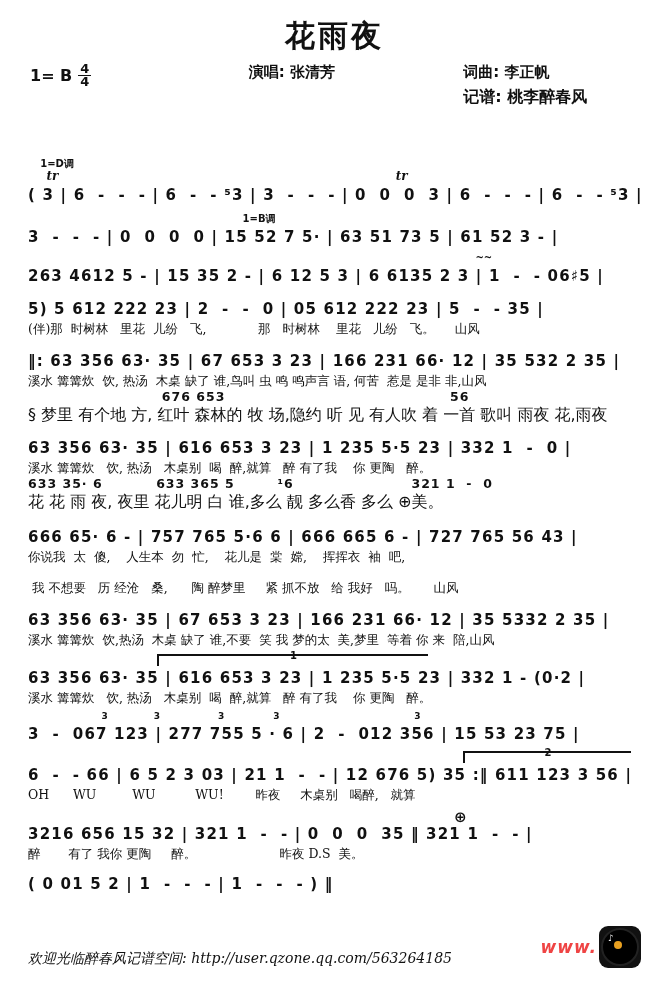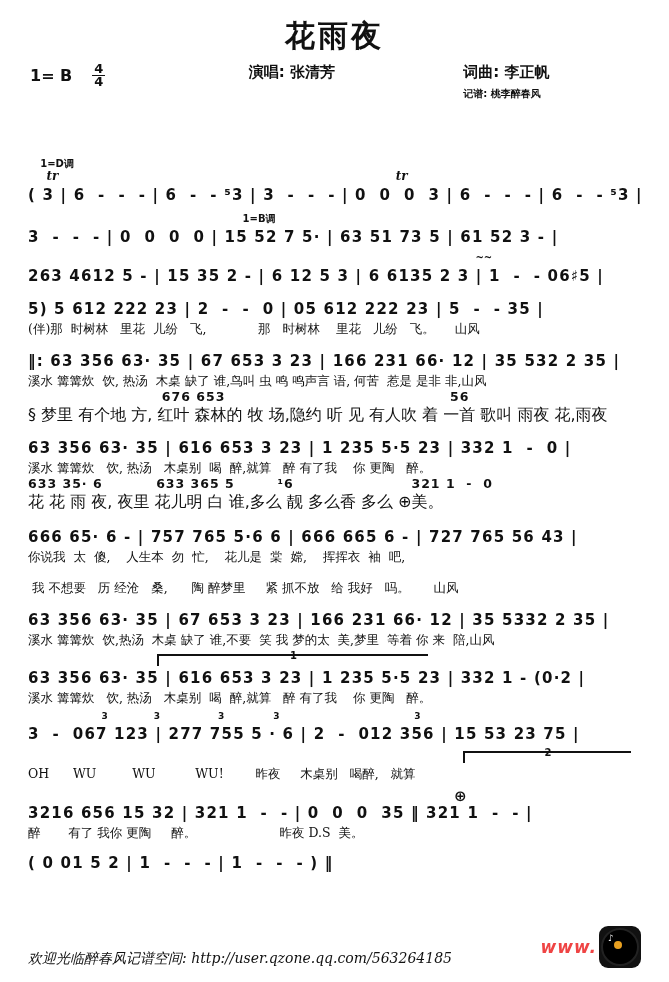--- a/index.html
+++ b/index.html
@@ -4,26 +4,26 @@
 <style>
   html,body{margin:0;padding:0;background:#e8e8e8;}
   .page{
     width:669px;height:982px;margin:0 auto;background:#ffffff;
     font-family:"DejaVu Sans",sans-serif;color:#111;
     position:relative;overflow:hidden;box-sizing:border-box;
     padding:14px 28px 0 28px;
   }
   .title{text-align:center;font-size:30px;font-weight:bold;letter-spacing:3px;margin:2px 0 4px 0;}
   .meta{position:relative;height:26px;font-size:15px;}
-  .key-sig{position:absolute;left:2px;top:2px;font-weight:bold;font-size:16px;display:flex;align-items:center;gap:20px;}
+  .key-sig{position:absolute;left:2px;top:2px;font-weight:bold;font-size:16px;display:flex;align-items:center;gap:6px;}
   .frac{display:inline-flex;flex-direction:column;align-items:center;font-size:13px;line-height:12px;font-weight:bold;}
   .frac .top{border-bottom:1px solid #111;padding:0 2px;}
   .performer{position:absolute;left:36%;top:2px;font-weight:bold;}
   .composer{position:absolute;left:71%;top:2px;font-weight:bold;}
-  .meta2{position:relative;height:24px;font-size:10px;}
+  .meta2{position:relative;height:24px;font-size:16px;}
   .transcriber{position:absolute;left:71%;top:0;font-weight:bold;}
   .score{margin-top:6px;}
   .system{position:relative;margin-bottom:6px;}
   .mark{position:absolute;font-size:10px;white-space:nowrap;}
   .mark.small{font-size:10px;font-weight:bold;}
   .mark.tr{font-style:italic;font-weight:bold;font-size:12px;font-family:"DejaVu Serif",serif;}
   .mark.volta{border-top:2px solid #111;border-left:2px solid #111;height:10px;text-align:center;line-height:0px;font-size:10px;font-weight:bold;}
   .mark.triplet{font-size:9px;font-weight:bold;}
   .mark.coda{font-size:15px;font-weight:bold;}
   .notes{font-weight:bold;font-size:15px;letter-spacing:1.2px;white-space:pre;line-height:21px;}
@@ -111,20 +111,21 @@
       <div class="system" style="padding-top: 12px;">
         <span class="mark triplet" style="left: 12%; top: -1px;">3</span>
         <span class="mark triplet" style="left: 20.5%; top: -1px;">3</span>
         <span class="mark triplet" style="left: 31%; top: -1px;">3</span>
         <span class="mark triplet" style="left: 40%; top: -1px;">3</span>
         <span class="mark triplet" style="left: 63%; top: -1px;">3</span>
         <div class="notes">3  -  067 123 | 277 755 5 · 6 | 2  -  012 356 | 15 53 23 75 |</div>
       </div>
       <div class="system" style="padding-top: 14px;">
         <span class="mark volta" style="left: 71%; top: 0px; width: 27%;">2</span>
+        <div class="notes">6  -  - 66 | 6 5 2 3 03 | 21 1  -  - | 12 676 5) 35 :‖ 611 123 3 56 |</div>
         <div class="lyrics">OH      WU         WU          WU!        昨夜     木桌别   喝醉,   就算</div>
       </div>
       <div class="system" style="padding-top: 15px;">
         <span class="mark coda" style="left: 69.5%; top: -1px;">⊕</span>
         <div class="notes">3216 656 15 32 | 321 1  -  - | 0  0  0  35 ‖ 321 1  -  - |</div>
         <div class="lyrics">醉       有了 我你 更陶     醉。                     昨夜 D.S  美。</div>
       </div>
       <div class="system" style="padding-top: 6px;">
         <div class="notes">( 0 01 5 2 | 1  -  -  - | 1  -  -  - ) ‖</div>
       </div>

